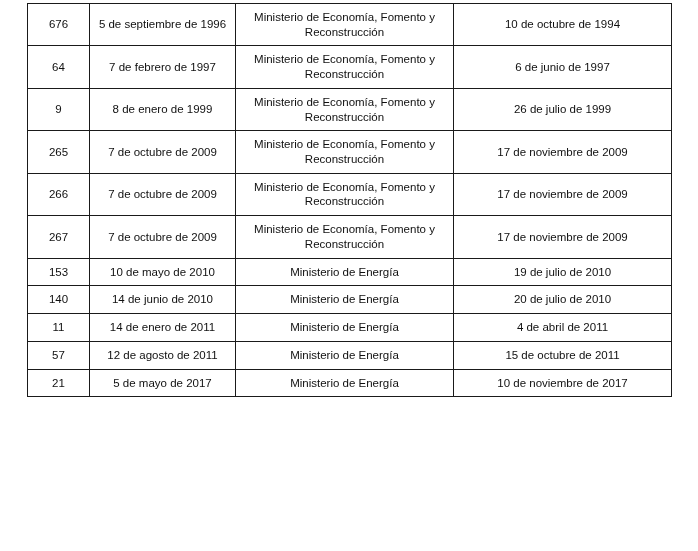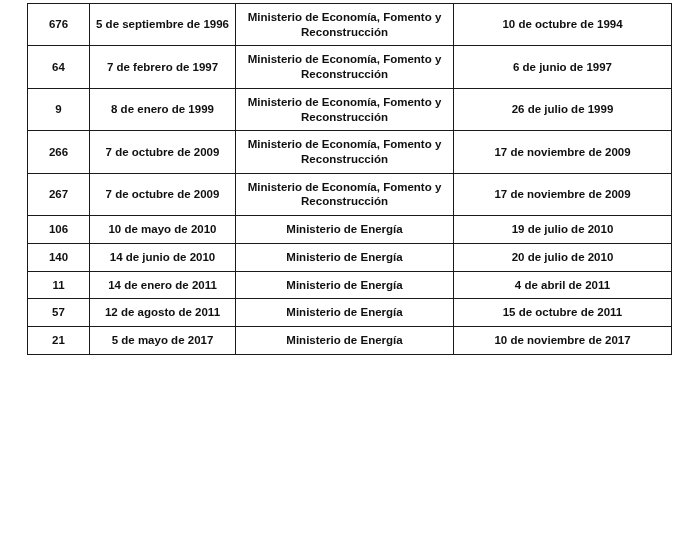--- a/index.html
+++ b/index.html
@@ -12,21 +12,20 @@
     height: 551px;
     font-family: "Liberation Sans", sans-serif;
     color: #0b0b0b;
     overflow: hidden;
   }
   .page {
     position: relative;
     width: 698px;
     height: 551px;
     background: #ffffff;
-    font-weight: bold;
   }
   .table-wrap {
     position: absolute;
     left: 27px;
     top: 3px;
     width: 644px;
   }
   table.doc-table {
     border-collapse: collapse;
     width: 644px;
@@ -79,38 +78,44 @@
         </tr>
 
 
         <tr>
           <td class="num">9</td>
           <td class="date">8 de enero de 1999</td>
           <td class="org">Ministerio de Economía, Fomento y Reconstrucción</td>
           <td class="date">26 de julio de 1999</td>
         </tr>
 
+        <tr>
+          <td class="num">265</td>
+          <td class="date">7 de octubre de 2009</td>
+          <td class="org">Ministerio de Economía, Fomento y Reconstrucción</td>
+          <td class="date">17 de noviembre de 2009</td>
+        </tr>
 
         <tr>
           <td class="num">266</td>
           <td class="date">7 de octubre de 2009</td>
           <td class="org">Ministerio de Economía, Fomento y Reconstrucción</td>
           <td class="date">17 de noviembre de 2009</td>
         </tr>
 
         <tr>
           <td class="num">267</td>
           <td class="date">7 de octubre de 2009</td>
           <td class="org">Ministerio de Economía, Fomento y Reconstrucción</td>
           <td class="date">17 de noviembre de 2009</td>
         </tr>
 
 
         <tr>
-          <td class="num">106</td>
+          <td class="num">153</td>
           <td class="date">10 de mayo de 2010</td>
           <td class="org">Ministerio de Energía</td>
           <td class="date">19 de julio de 2010</td>
         </tr>
 
         <tr>
           <td class="num">140</td>
           <td class="date">14 de junio de 2010</td>
           <td class="org">Ministerio de Energía</td>
           <td class="date">20 de julio de 2010</td>

